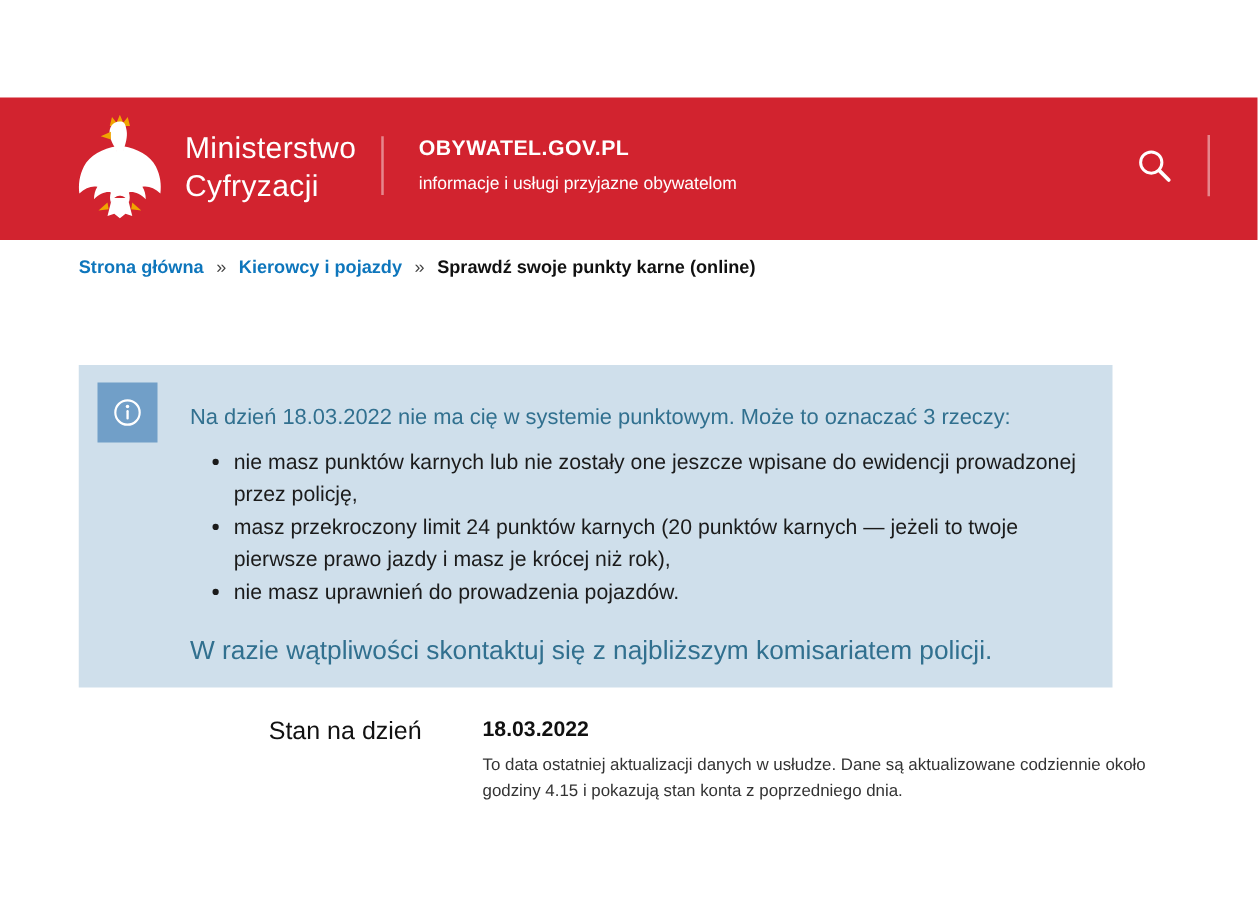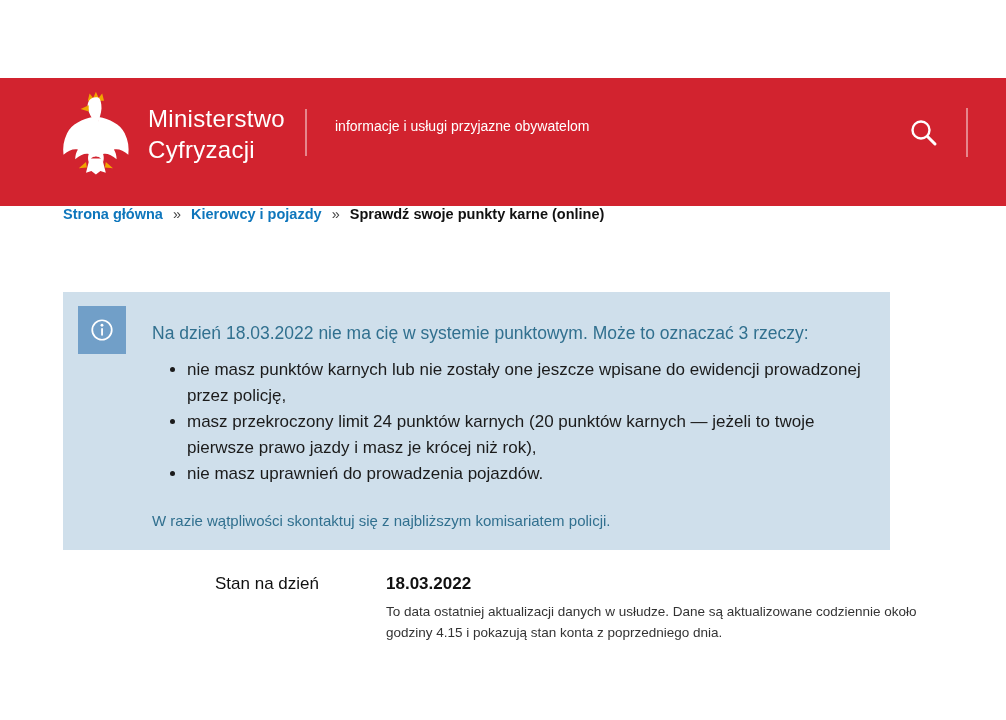--- a/index.html
+++ b/index.html
@@ -8,21 +8,21 @@
     background: #ffffff;
     font-family: "Liberation Sans", "DejaVu Sans", sans-serif;
     position: relative;
     overflow: hidden;
     color: #111;
   }
 
   
   .header {
     position: absolute; left: 0; top: 78px;
-    width: 1006px; height: 128px;
+    width: 1006px; height: 114px;
     background: #d2232f;
   }
   .logo-link {
     position: absolute; left: 59px; top: 10px;
     width: 72px; height: 94px; display: block;
   }
   .ministry-name {
     position: absolute; left: 148px; top: 25px;
     color: #ffffff; font-size: 24px; line-height: 31px;
     font-weight: 300; letter-spacing: .3px;
@@ -64,27 +64,27 @@
     position: absolute; left: 15px; top: 14px;
     width: 48px; height: 48px; background: #719fc8;
     display: flex; align-items: center; justify-content: center;
   }
   .infobox-heading {
     margin: 0; font-size: 17.5px; line-height: 26px; color: #31708f;
   }
   .infobox ul { margin: 11px 0 0; padding: 0 0 0 35px; }
   .infobox li { font-size: 17px; line-height: 26px; color: #1b1b1b; }
   .infobox-footer {
-    margin: 21px 0 0; font-size: 15px; line-height: 26px; color: #31708f;
+    margin: 21px 0 0; font-size: 21px; line-height: 26px; color: #31708f;
   }
 
   
   .status-label {
     position: absolute; left: 215px; top: 574px;
-    font-size: 17px; color: #111;
+    font-size: 20px; color: #111;
   }
   .status-value-block {
     position: absolute; left: 364px; top: 574px; width: 540px; margin-left: 22px;
   }
   .status-date { font-size: 17px; font-weight: 700; color: #111; }
   .status-desc {
     margin-top: 7px; font-size: 13.5px; line-height: 21px; color: #333;
   }
 </style>
 </head>
@@ -115,20 +115,21 @@
   </a>
 
   <div class="ministry-name">
     <div>Ministerstwo</div>
     <div>Cyfryzacji</div>
   </div>
 
   <div class="hdr-div1"></div>
 
   <div class="brand">
+    <div class="brand-title">OBYWATEL.GOV.PL</div>
     <div class="brand-tagline">informacje i usługi przyjazne obywatelom</div>
   </div>
 
   <button class="search-btn" aria-label="Szukaj">
     <svg width="34" height="34" viewBox="0 0 34 34" aria-hidden="true">
       <circle cx="14" cy="14" r="8.5" fill="none" stroke="#ffffff" stroke-width="2.4"></circle>
       <line x1="20.5" y1="20.5" x2="28" y2="28" stroke="#ffffff" stroke-width="3" stroke-linecap="round"></line>
     </svg>
   </button>
 

